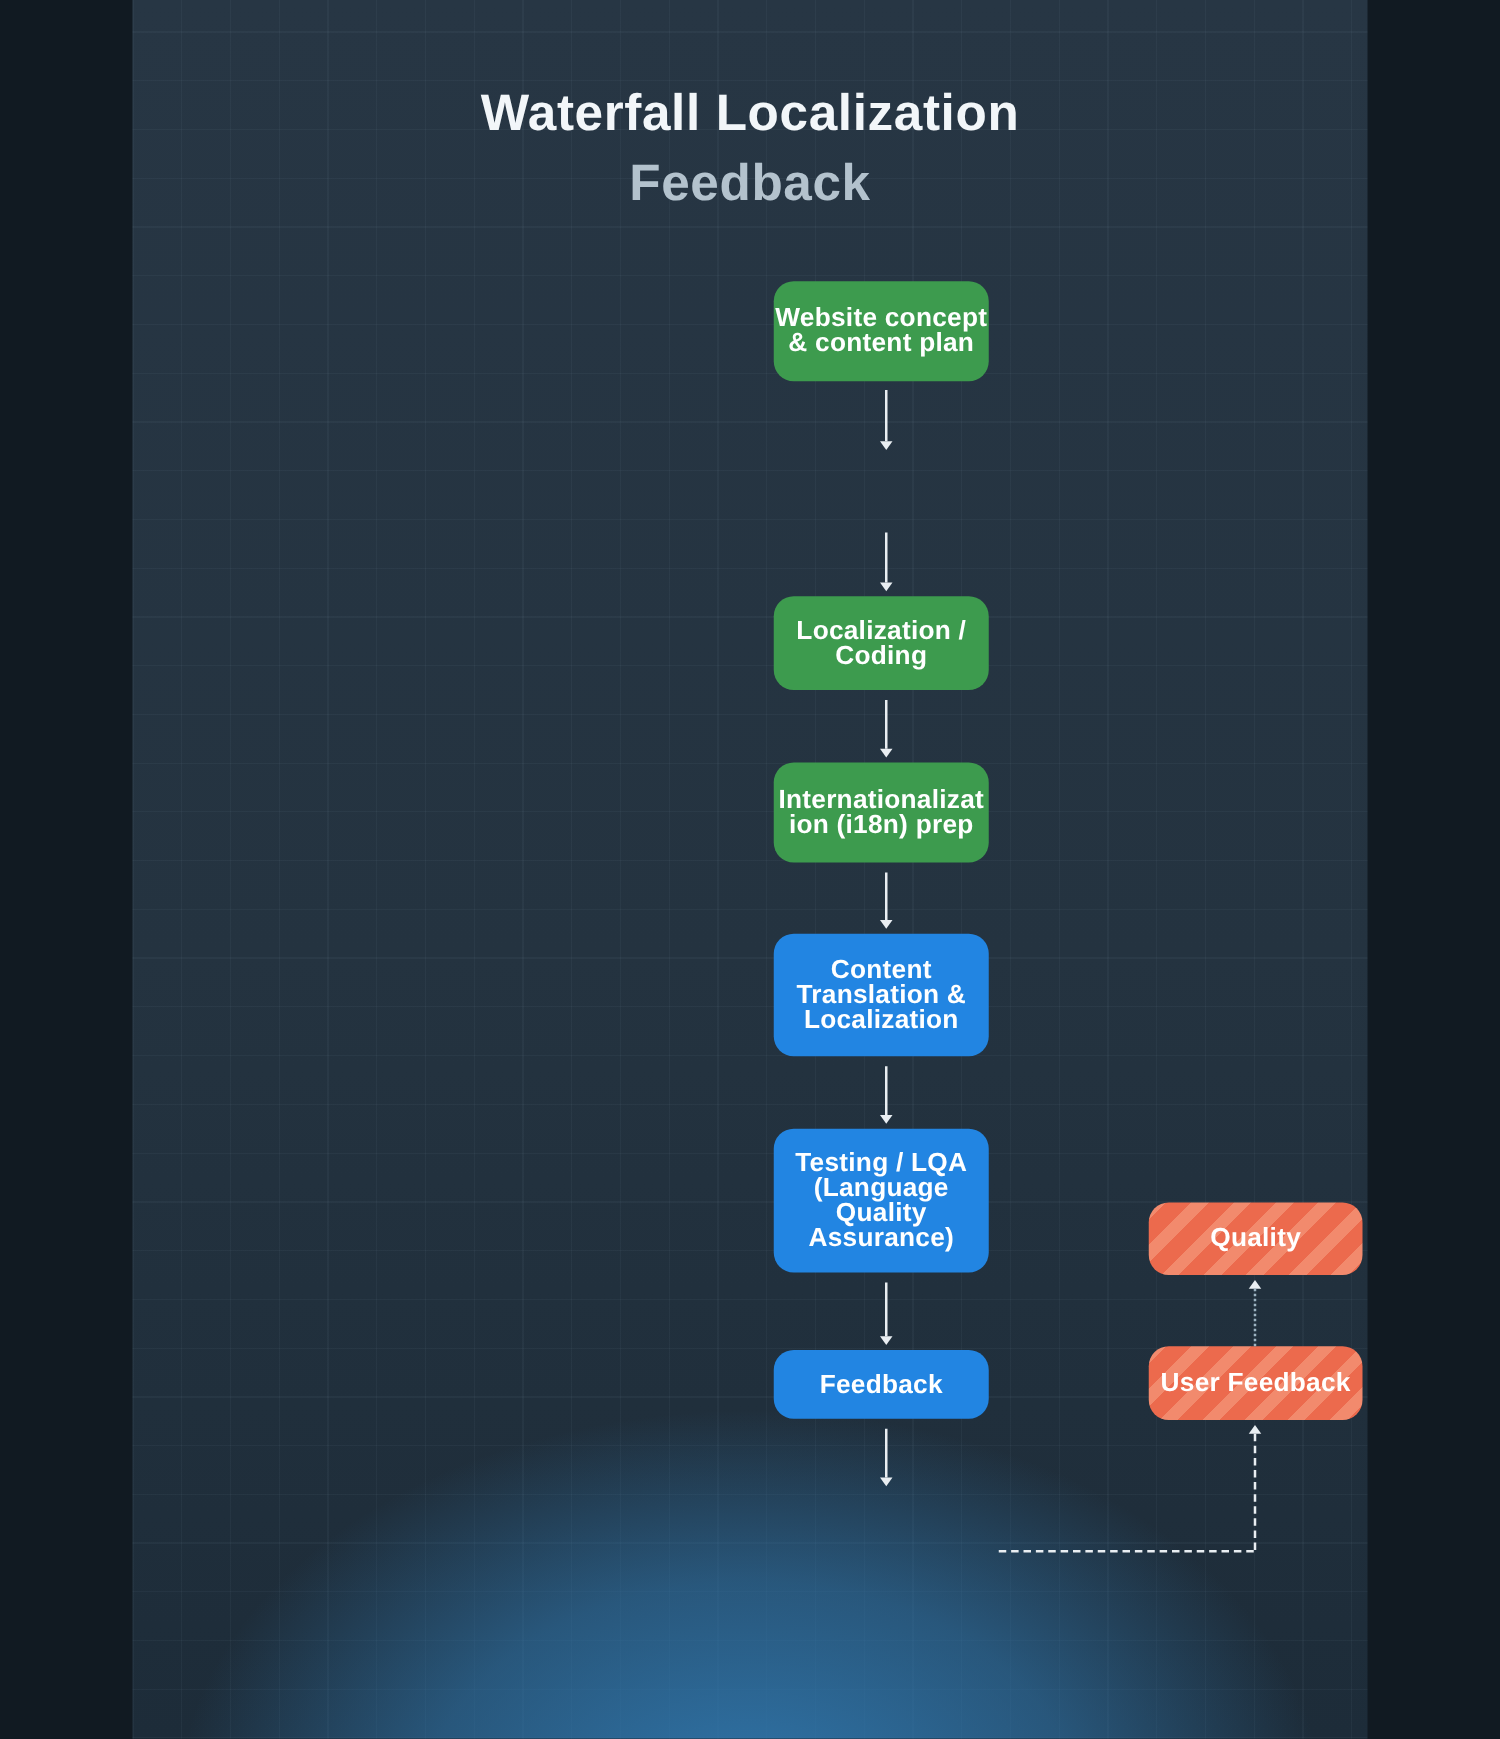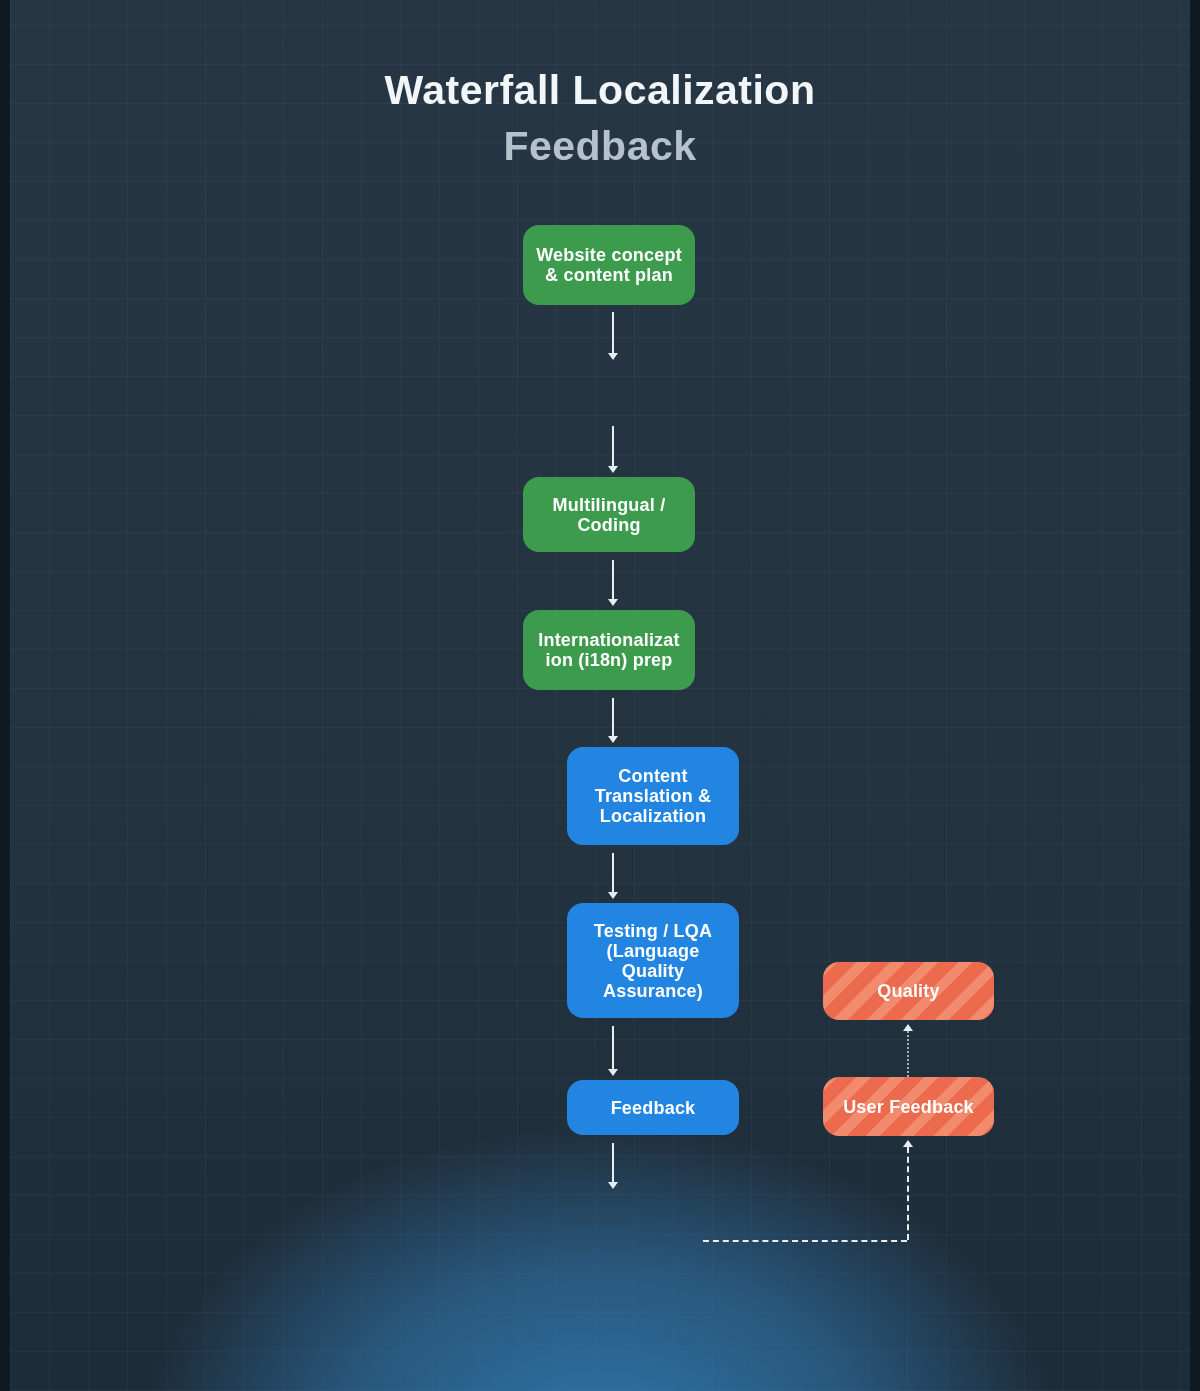--- a/index.html
+++ b/index.html
@@ -1,18 +1,18 @@
 <!DOCTYPE html>
 <html style="--background: #243340; --grid_line: #2c3d4b; --glow_blue: #317ab2; --phase_green: #3d9b4e; --phase_blue: #2285e2; --feedback_orange: #ec6a4d; --feedback_orange_stripe: #f28a6d; --connector: #e9eef2; --connector_dotted: #9db3c2; --title_primary: #f2f6f9; --title_secondary: #b3c2cd;"><head>
 <meta charset="utf-8">
 <style>
   html, body { margin: 0; padding: 0; background: #111a22; }
   .canvas {
     position: relative;
-    width: 1180px;
+    width: 988px;
     height: 1391px;
     margin: 0 auto;
     overflow: hidden;
     font-family: "Liberation Sans", "DejaVu Sans", sans-serif;
     background:
       radial-gradient(620px 430px at 50% 104%,
         rgba(49,122,178,0.95) 0%,
         rgba(49,122,178,0.55) 42%,
         rgba(49,122,178,0.0) 74%),
       repeating-linear-gradient(0deg, rgba(150,178,198,0.055) 0 1px, transparent 1px 39px),
@@ -37,28 +37,28 @@
   .node {
     position: absolute;
     left: 513px;
     width: 172px;
     border-radius: 16px;
     display: flex;
     align-items: center;
     justify-content: center;
     text-align: center;
     color: #ffffff;
-    font-size: 18px;
+    font-size: 21px;
     font-weight: 600;
     line-height: 20px;
     white-space: pre-line;
     letter-spacing: 0.2px;
   }
   .node.green { background: var(--phase_green, #3d9b4e); }
-  .node.blue  { background: var(--phase_blue, #2285e2); margin-left: 44px; }
+  .node.blue  { background: var(--phase_blue, #2285e2); }
   .node.orange {
     left: 813px;
     width: 171px;
     background: repeating-linear-gradient(135deg,
       var(--feedback_orange_stripe, #f28a6d) 0 10px,
       var(--feedback_orange, #ec6a4d) 10px 24px);
   }
 
   
   .varrow { position: absolute; left: 598px; width: 10px; }
@@ -103,21 +103,21 @@
 
 <div class="canvas">
 
   <div class="title">
     <div class="t1">Waterfall Localization</div>
     <div class="t2">Feedback</div>
   </div>
 
   <div class="node green" style="top:225px;height:80px">Website concept
 &amp; content plan</div>
-  <div class="node green" style="top:477px;height:75px">Multilingual /
+  <div class="node green" style="top:477px;height:75px">Localization /
 Coding</div>
   <div class="node green" style="top:610px;height:80px">Internationalizat
 ion (i18n) prep</div>
   <div class="node blue" style="top:747px;height:98px">Content
 Translation &amp;
 Localization</div>
   <div class="node blue" style="top:903px;height:115px">Testing / LQA
 (Language
 Quality
 Assurance)</div>

